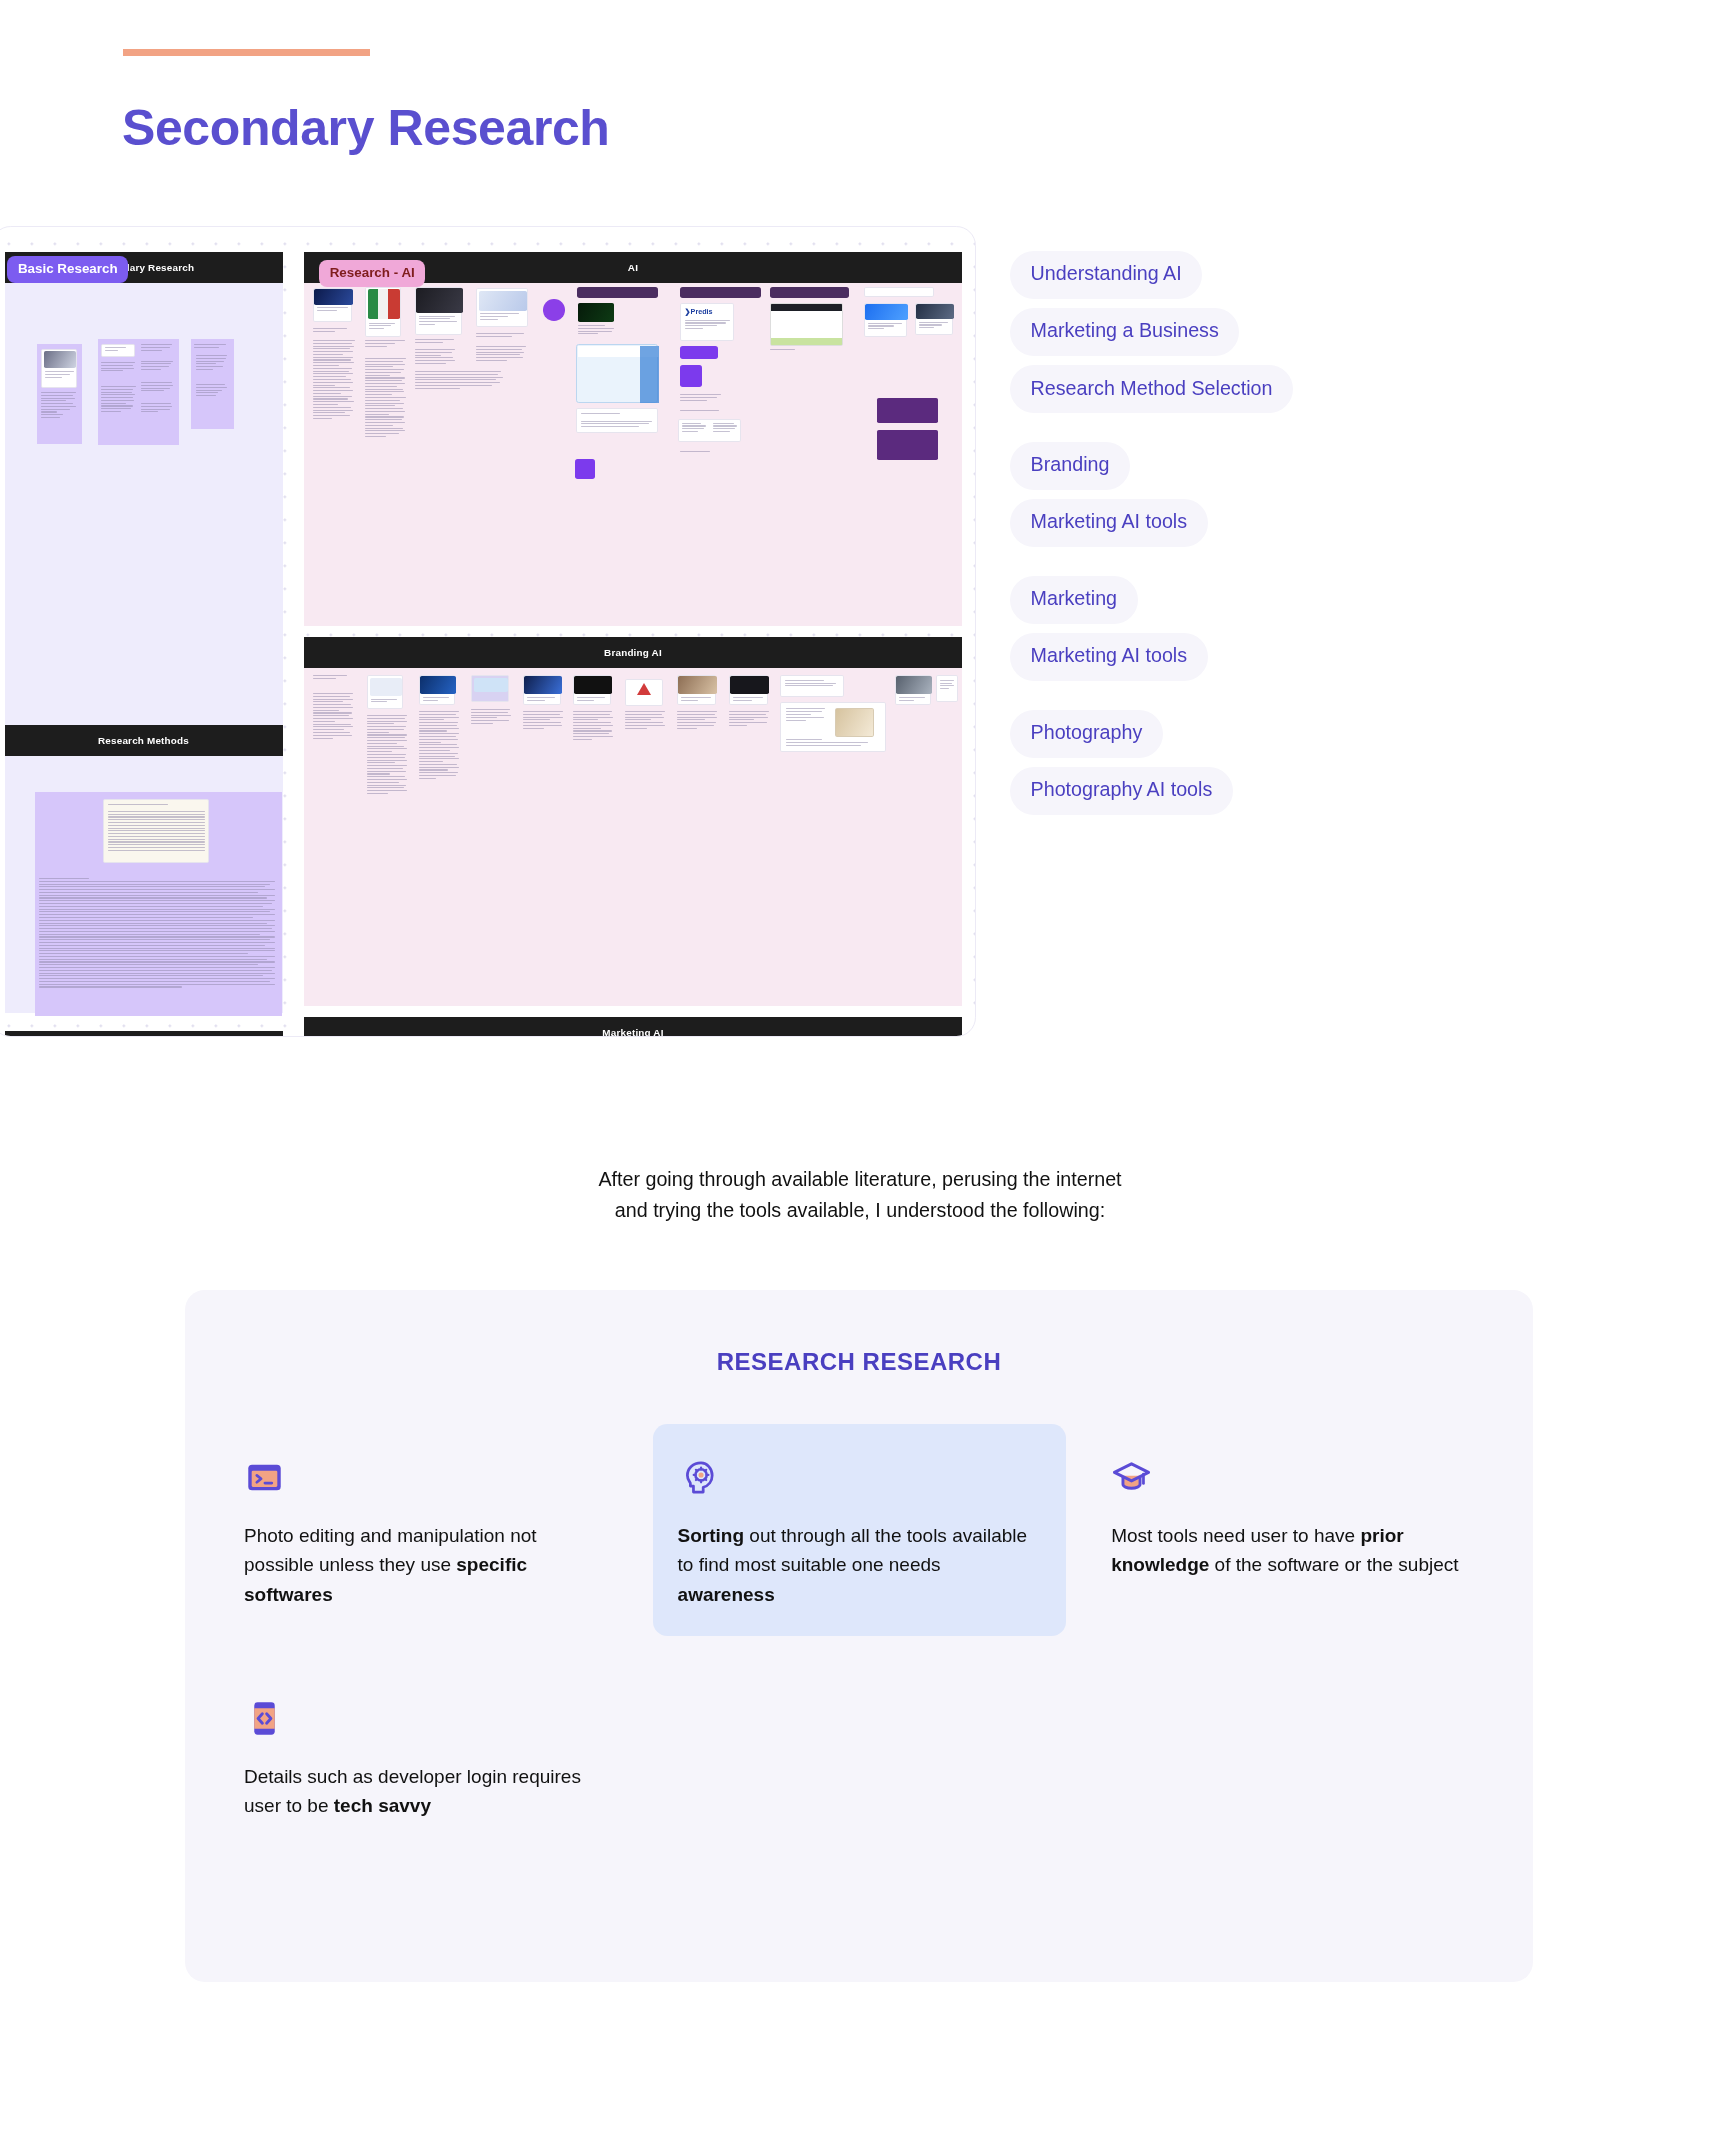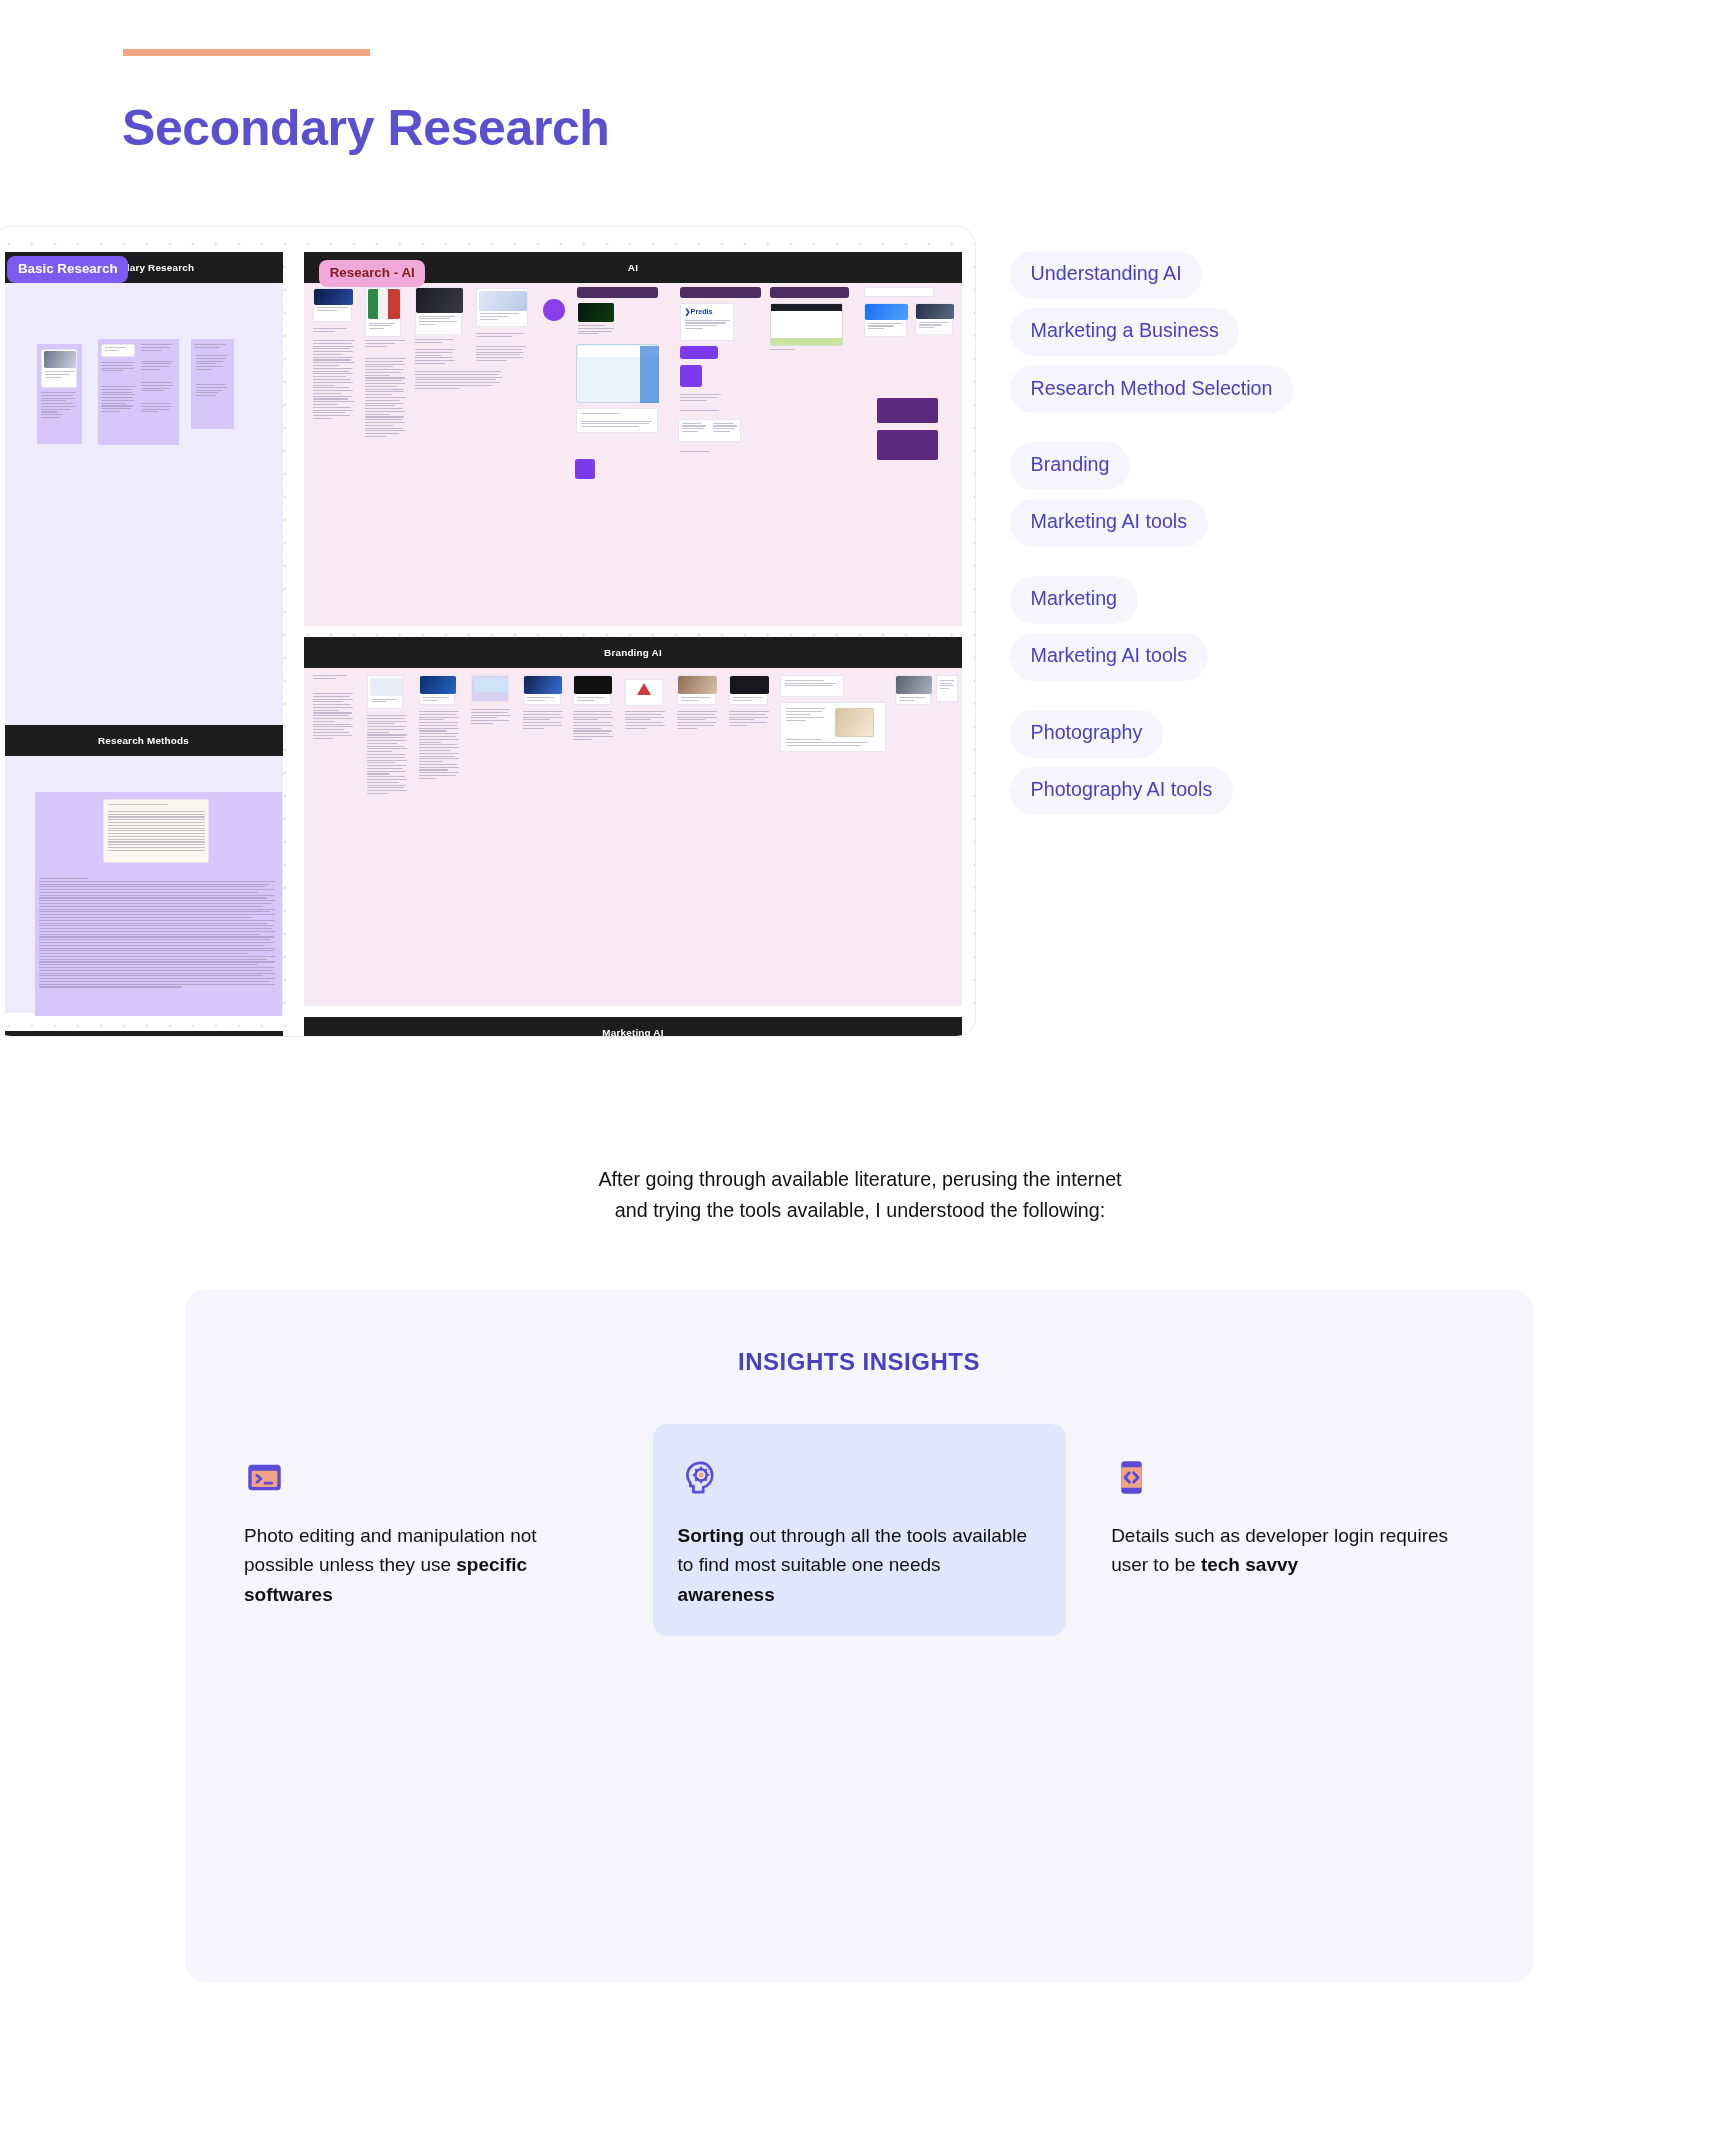--- a/index.html
+++ b/index.html
@@ -812,21 +812,21 @@
       <span class="tag">Photography AI tools</span>
     </div>
   </div>
 
   <div class="intro">
     <div>After going through available literature, perusing the internet</div>
     <div>and trying the tools available, I understood the following:</div>
   </div>
 
   <div class="insights">
-    <div class="insights-title">INSIGHTS INSIGHTS</div>
+    <div class="insights-title">RESEARCH RESEARCH</div>
     <div class="grid" id="insights-grid">
         <div class="cell">
           <div class="cell-icon">
             <svg width="41" height="41" viewBox="0 0 48 48">
       <rect x="5" y="9" width="38" height="30" rx="4.5" fill="#5B4BD6"></rect>
       <rect x="9" y="16" width="30" height="19" rx="1.5" fill="#F2A384"></rect>
       <path d="M15 21.5l5 4-5 4" fill="none" stroke="#5B4BD6" stroke-width="3.2" stroke-linecap="round" stroke-linejoin="round"></path>
       <path d="M24.5 30.5h8" stroke="#5B4BD6" stroke-width="3.2" stroke-linecap="round"></path>
             </svg>
           </div>
@@ -841,20 +841,31 @@
       <g stroke="#5B4BD6" stroke-width="2.6" stroke-linecap="round">
         <path d="M27 12.4v2.2M27 27.4v2.2M18.4 21h2.2M33.4 21h2.2M21 15l1.6 1.6M31.4 25.4 33 27M33 15l-1.6 1.6M22.6 25.4 21 27"></path>
               </g>
             </svg>
           </div>
           <div class="cell-text"><b>Sorting</b><span> out through all the tools available to find most suitable one needs </span><b>awareness</b></div>
         </div>
         <div class="cell">
           <div class="cell-icon">
             <svg width="41" height="41" viewBox="0 0 48 48">
+      <path d="M14 22v10c0 .6 4.5 4 10 4s10-3.4 10-4V22z" fill="#F2A384"></path>
+      <path d="M24 8 4 18l20 10 20-10z" fill="none" stroke="#5B4BD6" stroke-width="3.4" stroke-linejoin="round"></path>
+      <path d="M14 22.5V32c0 2.6 4.5 4.6 10 4.6S34 34.6 34 32v-9.5" fill="none" stroke="#5B4BD6" stroke-width="3.4" stroke-linejoin="round"></path>
+      <path d="M38 20v11" stroke="#5B4BD6" stroke-width="3.2" stroke-linecap="round"></path>
+            </svg>
+          </div>
+          <div class="cell-text"><span>Most tools need user to have </span><b>prior knowledge</b><span> of the software or the subject</span></div>
+        </div>
+        <div class="cell">
+          <div class="cell-icon">
+            <svg width="41" height="41" viewBox="0 0 48 48">
       <rect x="12" y="5" width="24" height="38" rx="4" fill="#5B4BD6"></rect>
       <rect x="12" y="12" width="24" height="24" fill="#F2A384"></rect>
       <path d="M21.5 18.5 16.5 24l5 5.5" fill="none" stroke="#5B4BD6" stroke-width="3.4" stroke-linecap="round" stroke-linejoin="round"></path>
       <path d="M26.5 18.5 31.5 24l-5 5.5" fill="none" stroke="#5B4BD6" stroke-width="3.4" stroke-linecap="round" stroke-linejoin="round"></path>
             </svg>
           </div>
           <div class="cell-text"><span>Details such as developer login requires user to be </span><b>tech savvy</b></div>
         </div>
       </div>
   </div>

